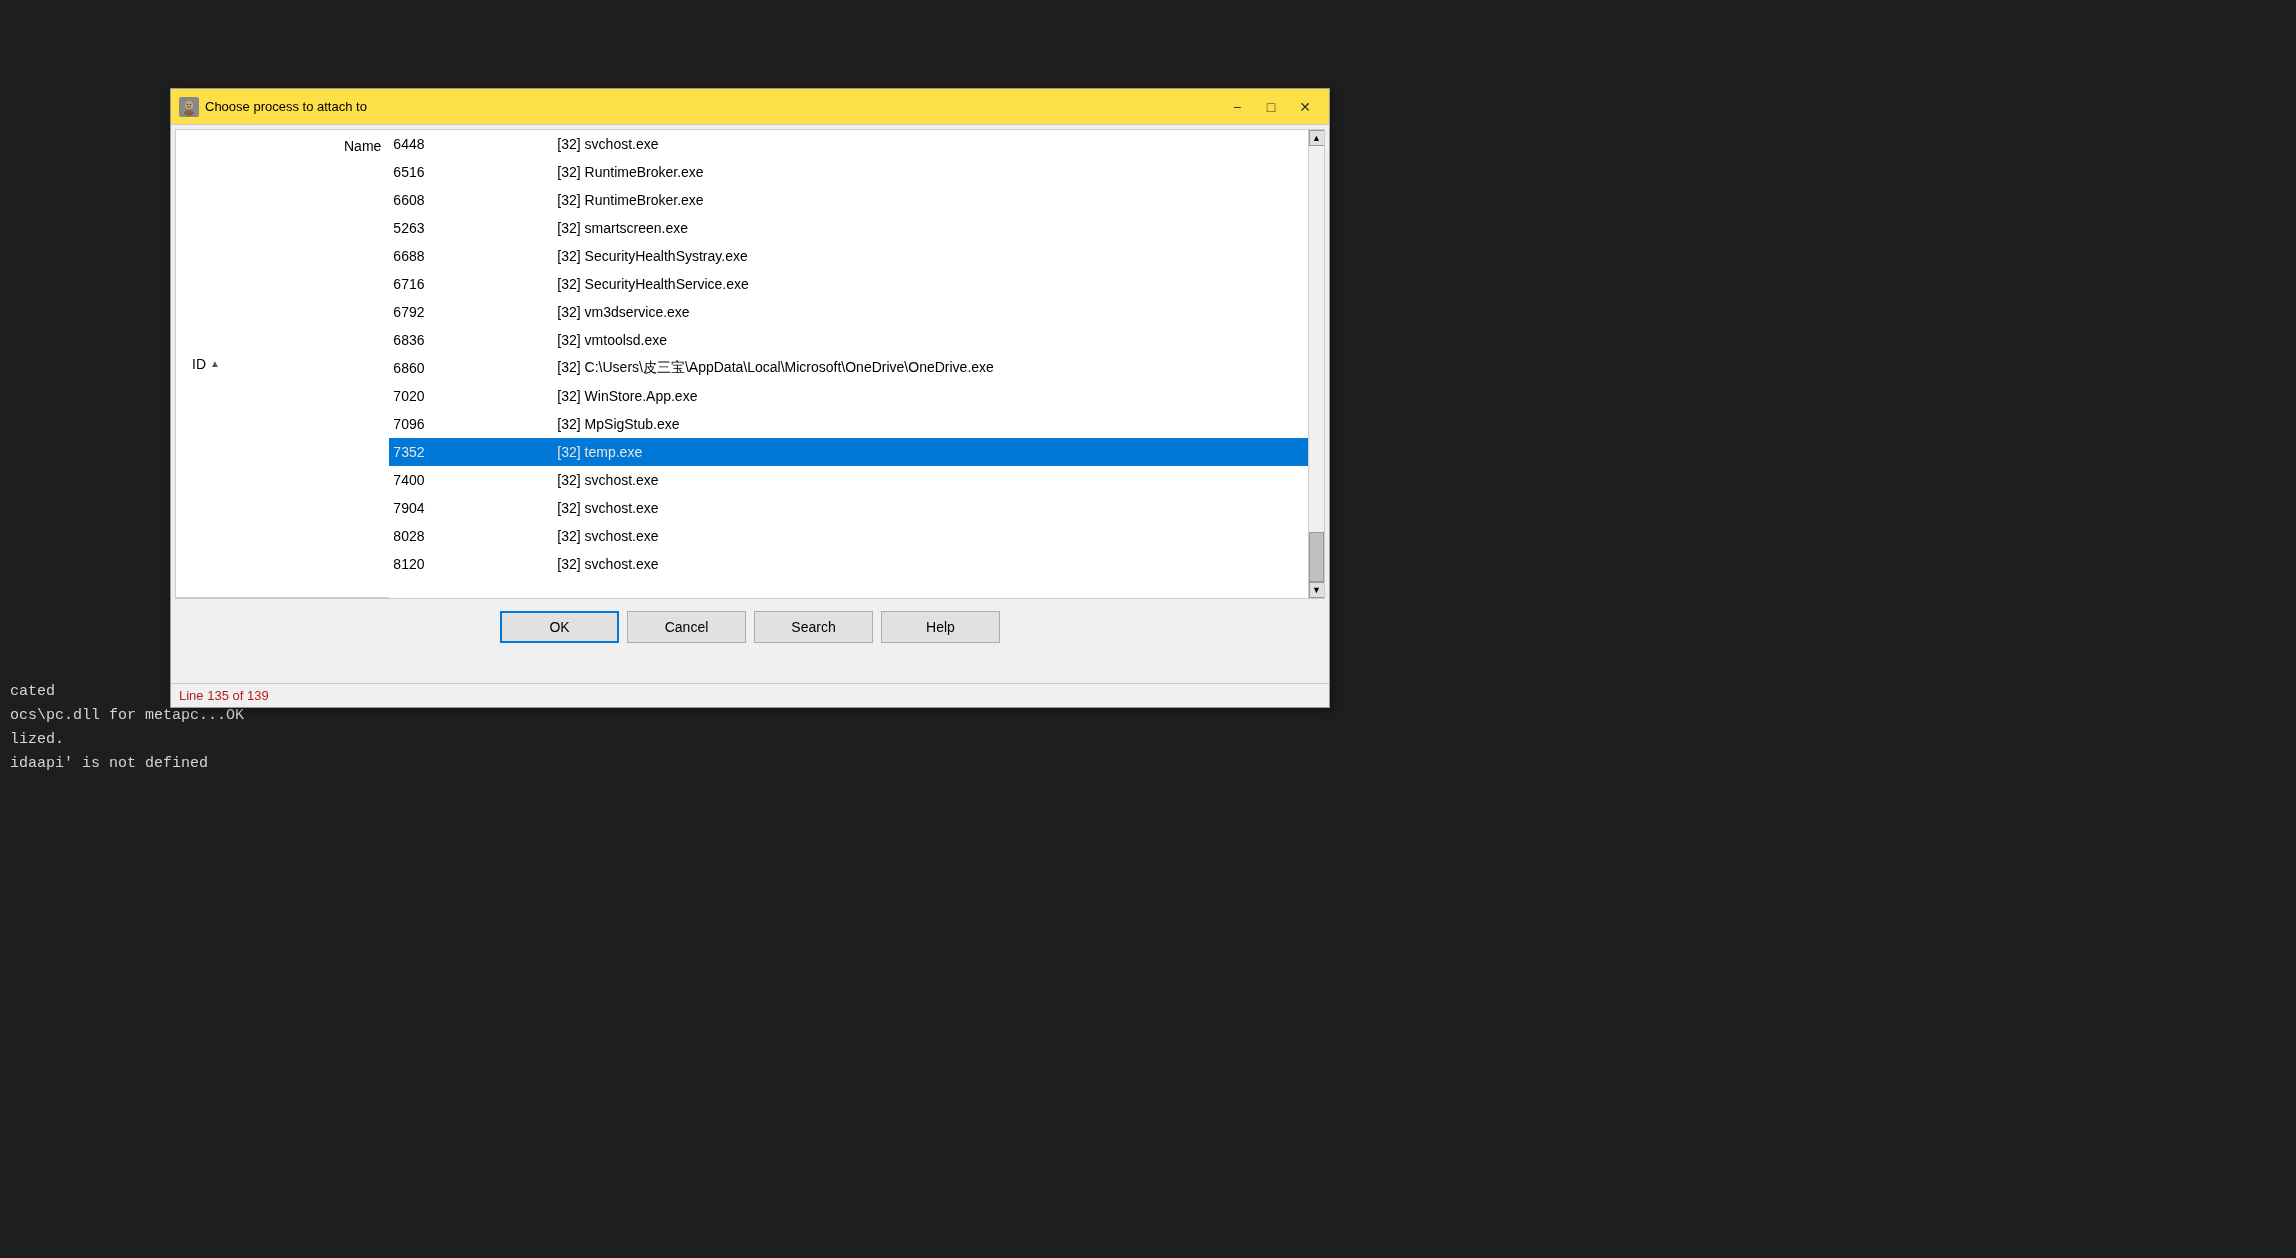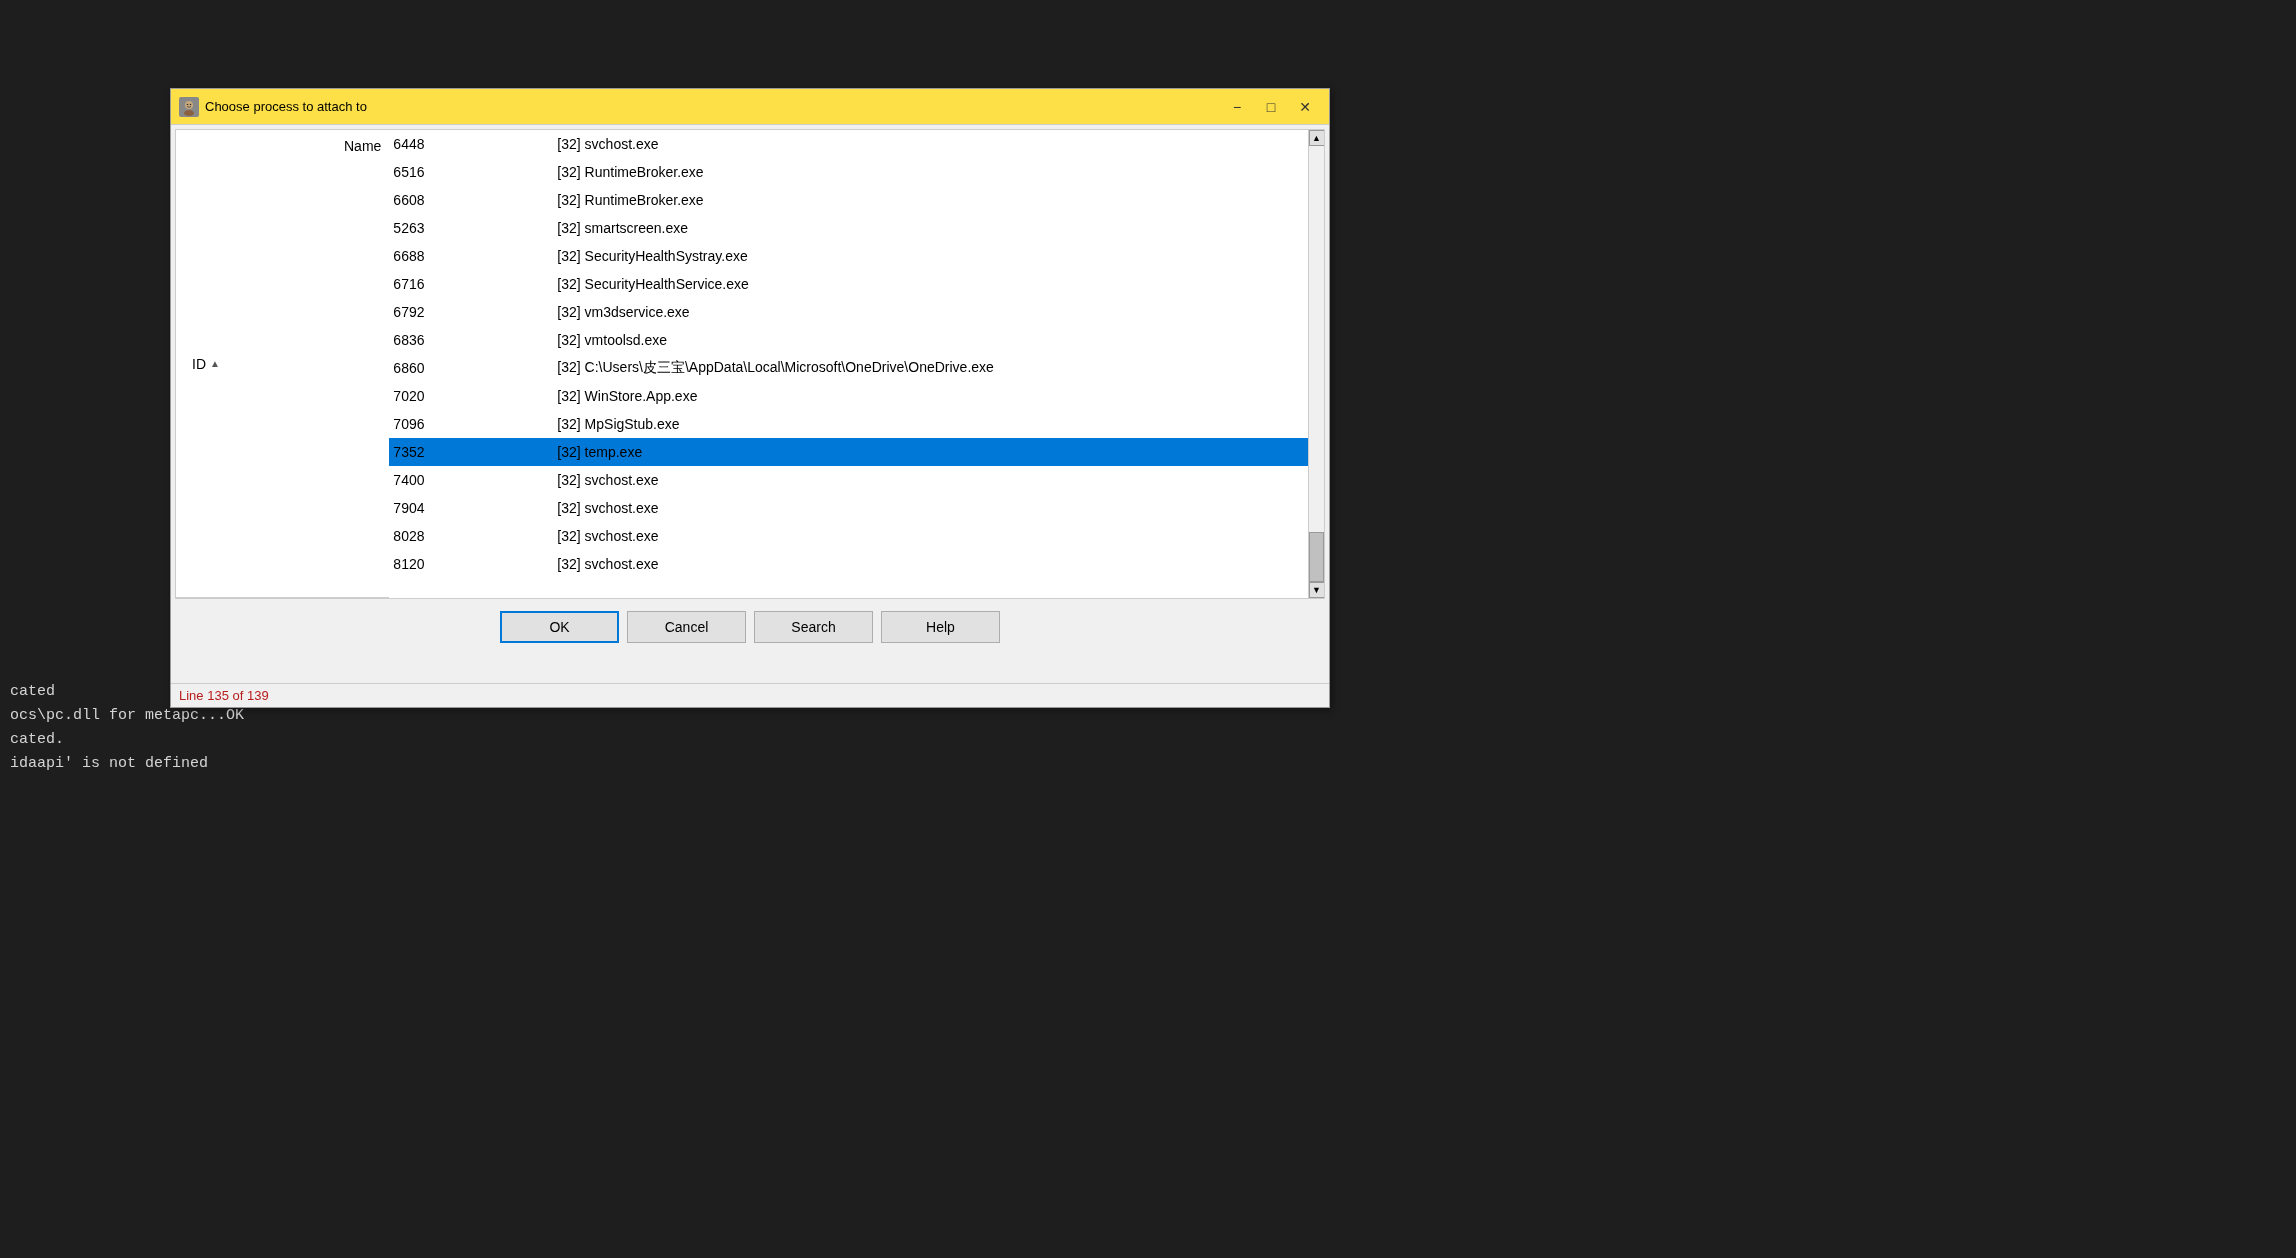--- a/index.html
+++ b/index.html
@@ -141,21 +141,21 @@
     .table-row {
       display: flex;
       align-items: center;
       height: 28px;
       border-bottom: none;
       cursor: pointer;
     }
 
     .table-row.selected {
       background: #0078d7;
-      color: #000000;
+      color: #e5e5e5;
     }
 
     .td-id {
       width: 160px;
       padding: 2px 4px;
       font-size: 14px;
     }
 
     .td-name {
       flex: 1;
@@ -256,21 +256,21 @@
       white-space: pre;
     }
   </style>
 </head>
 <body>
 
 <div class="terminal-bg">
   <div class="terminal-line">cated</div>
   <div class="terminal-line"></div>
   <div class="terminal-line">ocs\pc.dll for metapc...OK</div>
-  <div class="terminal-line">cated.</div>
+  <div class="terminal-line">lized.</div>
   <div class="terminal-line">idaapi' is not defined</div>
 </div>
 
 <div class="dialog">
 
   <div class="title-bar">
     <div class="title-bar-icon">
 
       <svg width="18" height="18" viewBox="0 0 18 18">
         <circle cx="9" cy="7" r="4" fill="#c8a87a"></circle>

